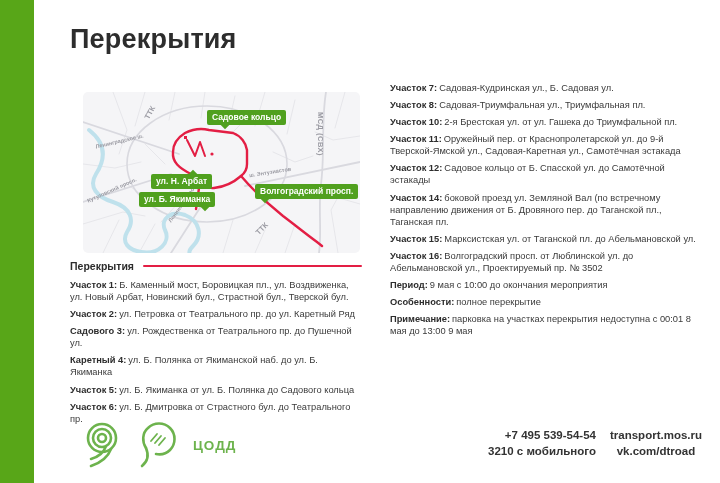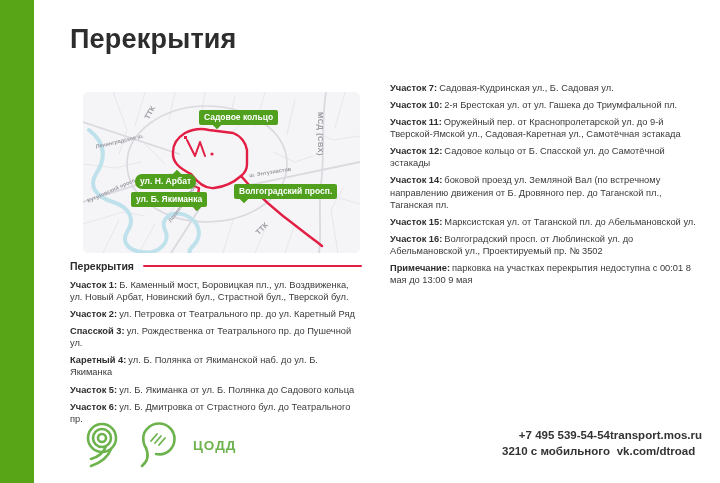--- a/index.html
+++ b/index.html
@@ -21,29 +21,29 @@
     font-family:"Liberation Sans", sans-serif;color:var(--ink);overflow:hidden;
   }
   .accent-bar{position:absolute;left:0;top:0;width:34px;height:483px;background:var(--green);}
   .page-title{position:absolute;left:70px;top:24px;margin:0;font-size:27px;font-weight:700;color:#2d2d2d;letter-spacing:.2px;}
 
   
   .map-panel{position:absolute;left:83px;top:92px;width:277px;height:161px;background:var(--map-bg);
     border-radius:5px;overflow:hidden;}
   .map-panel svg{position:absolute;left:0;top:0;}
   .map-badge{position:absolute;background:var(--badge-green);color:#fff;font-size:8.5px;font-weight:700;
-    padding:3px 5px;border-radius:2px;white-space:nowrap;line-height:1;z-index:3;}
+    padding:3px 5px;border-radius:2px;white-space:nowrap;line-height:1;z-index:3;margin-left:8px;}
   .map-badge::after{content:"";position:absolute;width:6px;height:6px;background:var(--badge-green);transform:rotate(45deg);}
   .b-sadovoe{left:116px;top:18px;}
   .b-sadovoe::after{left:15px;bottom:-3px;}
-  .b-arbat{left:52px;top:82px;border-radius:7px;}
+  .b-arbat{left:60px;top:82px;}
   .b-arbat::after{right:16px;top:-3px;}
   .b-yakimanka{left:48px;top:100px;}
   .b-yakimanka::after{right:7px;bottom:-3px;}
-  .b-volgo{left:151px;top:92px;}
+  .b-volgo{left:164px;top:92px;}
   .b-volgo::after{left:7px;bottom:-3px;}
   .road-label{position:absolute;color:var(--roadlabel);font-size:5.5px;font-weight:700;white-space:nowrap;z-index:2;}
   .r-ttk-top{left:60px;top:16px;font-size:7.5px;transform:rotate(-62deg);}
   .r-leningradskoe{left:12px;top:46px;transform:rotate(-13deg);}
   .r-msd{left:233px;top:20px;font-size:7.5px;writing-mode:vertical-rl;letter-spacing:.5px;}
   .r-entuziastov{left:166px;top:77px;transform:rotate(-9deg);}
   .r-kutuzovsky{left:2px;top:95px;transform:rotate(-24deg);}
   .r-leninsky{left:84px;top:128px;transform:rotate(-55deg);transform-origin:left top;}
   .r-ttk-bottom{left:172px;top:132px;font-size:7.5px;transform:rotate(-45deg);}
 
@@ -53,21 +53,21 @@
   .col-right{left:390px;top:82px;width:314px;}
   .section-head{display:flex;align-items:center;gap:9px;margin:0 0 7px 0;}
   .section-head h2{margin:0;font-size:10.5px;font-weight:700;color:#2d2d2d;}
   .red-rule{flex:1;height:2.5px;background:var(--red);border-radius:2px;}
   .closure-item{margin:0 0 5px 0;font-size:9.3px;line-height:1.3;color:#3a3a3a;}
   .closure-item b{font-weight:700;color:#2d2d2d;margin-right:2px;}
 
   
   .footer-left{position:absolute;left:80px;top:420px;display:flex;align-items:center;gap:8px;text-align:right;}
   .org-name{color:var(--logo-green);font-weight:700;font-size:13.5px;letter-spacing:1px;margin-left:5px;}
-  .footer-right{position:absolute;right:18px;top:428px;display:flex;font-size:11.5px;font-weight:700;line-height:1.35;color:#333;margin-left:39px;}
+  .footer-right{position:absolute;right:18px;top:428px;display:flex;gap:14px;font-size:11.5px;font-weight:700;line-height:1.35;color:#333;margin-left:39px;}
   .phones{text-align:right;}
   .links{text-align:center;}
 </style>
 </head>
 <body>
 
 <div class="accent-bar"></div>
 
 <h1 class="page-title">Перекрытия</h1>
 
@@ -137,34 +137,37 @@
   <div class="road-label r-ttk-bottom">ТТК</div>
 </div>
 
 <div class="col col-left">
   <div class="section-head">
     <h2>Перекрытия</h2>
     <div class="red-rule"></div>
   </div>
   <p class="closure-item"><b>Участок 1:</b><span>Б. Каменный мост, Боровицкая пл., ул. Воздвиженка, ул. Новый Арбат, Новинский бул., Страстной бул., Тверской бул.</span></p>
   <p class="closure-item"><b>Участок 2:</b><span>ул. Петровка от Театрального пр. до ул. Каретный Ряд</span></p>
-  <p class="closure-item"><b>Спасской 3:</b><span>ул. Рождественка от Театрального пр. до Пушечной ул.</span></p>
+  <p class="closure-item"><b>Садового 3:</b><span>ул. Рождественка от Театрального пр. до Пушечной ул.</span></p>
   <p class="closure-item"><b>Каретный 4:</b><span>ул. Б. Полянка от Якиманской наб. до ул. Б. Якиманка</span></p>
   <p class="closure-item"><b>Участок 5:</b><span>ул. Б. Якиманка от ул. Б. Полянка до Садового кольца</span></p>
   <p class="closure-item"><b>Участок 6:</b><span>ул. Б. Дмитровка от Страстного бул. до Театрального пр.</span></p>
 </div>
 
 <div class="col col-right">
   <p class="closure-item"><b>Участок 7:</b><span>Садовая-Кудринская ул., Б. Садовая ул.</span></p>
+  <p class="closure-item"><b>Участок 8:</b><span>Садовая-Триумфальная ул., Триумфальная пл.</span></p>
   <p class="closure-item"><b>Участок 10:</b><span>2-я Брестская ул. от ул. Гашека до Триумфальной пл.</span></p>
   <p class="closure-item"><b>Участок 11:</b><span>Оружейный пер. от Краснопролетарской ул. до 9-й Тверской-Ямской ул., Садовая-Каретная ул., Самотёчная эстакада</span></p>
   <p class="closure-item"><b>Участок 12:</b><span>Садовое кольцо от Б. Спасской ул. до Самотёчной эстакады</span></p>
   <p class="closure-item"><b>Участок 14:</b><span>боковой проезд ул. Земляной Вал (по встречному направлению движения от Б. Дровяного пер. до Таганской пл., Таганская пл.</span></p>
   <p class="closure-item"><b>Участок 15:</b><span>Марксистская ул. от Таганской пл. до Абельмановской ул.</span></p>
   <p class="closure-item"><b>Участок 16:</b><span>Волгоградский просп. от Люблинской ул. до Абельмановской ул., Проектируемый пр. № 3502</span></p>
+  <p class="closure-item"><b>Период:</b><span>9 мая с 10:00 до окончания мероприятия</span></p>
+  <p class="closure-item"><b>Особенности:</b><span>полное перекрытие</span></p>
   <p class="closure-item"><b>Примечание:</b><span>парковка на участках перекрытия недоступна с 00:01 8 мая до 13:00 9 мая</span></p>
 </div>
 
 <div class="footer-left">
   <svg width="46" height="50" viewBox="0 0 46 50" fill="none" stroke="#6db34d" stroke-linecap="round">
     <circle cx="22" cy="18" r="14" stroke-width="2.6"></circle>
     <circle cx="22" cy="18" r="9" stroke-width="2.6"></circle>
     <circle cx="22" cy="18" r="4" stroke-width="2.6"></circle>
     <path d="M 31,29 C 28,37 20,43 11,46" stroke-width="2.6"></path>
     <path d="M 26,26 C 24,32 18,37 11,39" stroke-width="2.6"></path>

